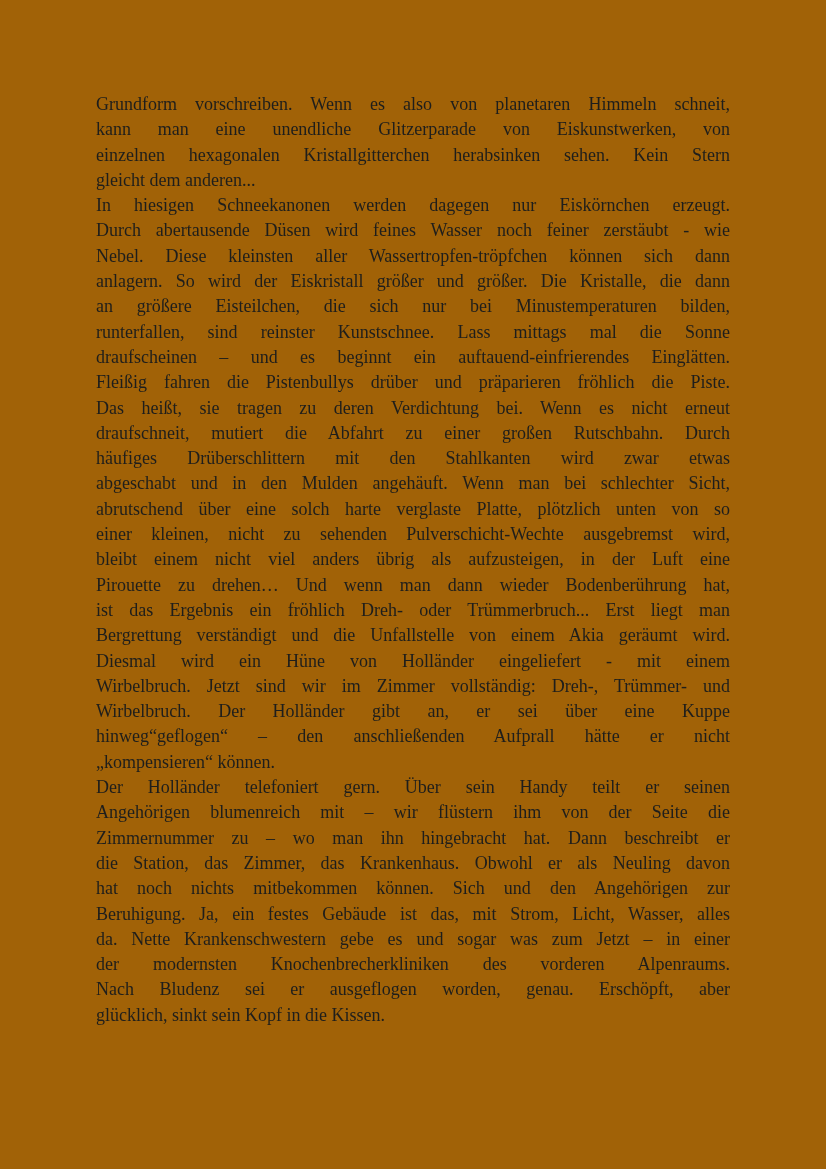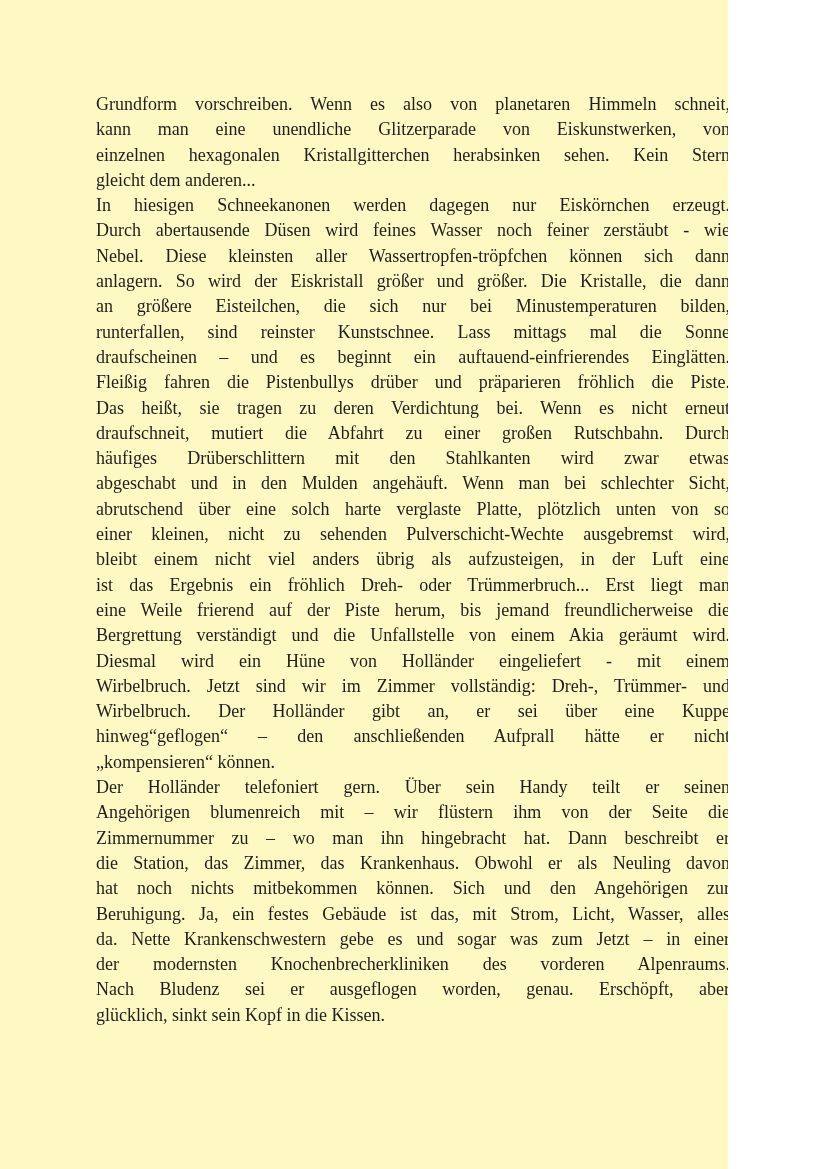--- a/index.html
+++ b/index.html
@@ -2,23 +2,23 @@
 <html lang="de"><head>
 <meta charset="utf-8">
 <style>
   html, body {
     margin: 0;
     padding: 0;
     background: #ffffff;
   }
   .page {
     position: relative;
-    width: 728px;
+    width: 826px;
     height: 1169px;
-    background: #fef9c3;
+    background: #a16207;
     overflow: hidden;
   }
   .text-block {
     position: absolute;
     left: 96px;
     top: 92px;
     width: 634px;
     font-family: "Liberation Serif", "DejaVu Serif", serif;
     font-size: 18px;
     line-height: 25.3px;
@@ -58,22 +58,22 @@
         <div class="line">runterfallen, sind reinster Kunstschnee. Lass mittags mal die Sonne</div>
         <div class="line">draufscheinen – und es beginnt ein auftauend-einfrierendes Einglätten.</div>
         <div class="line">Fleißig fahren die Pistenbullys drüber und präparieren fröhlich die Piste.</div>
         <div class="line">Das heißt, sie tragen zu deren Verdichtung bei. Wenn es nicht erneut</div>
         <div class="line">draufschneit, mutiert die Abfahrt zu einer großen Rutschbahn. Durch</div>
         <div class="line">häufiges Drüberschlittern mit den Stahlkanten wird zwar etwas</div>
         <div class="line">abgeschabt und in den Mulden angehäuft. Wenn man bei schlechter Sicht,</div>
         <div class="line">abrutschend über eine solch harte verglaste Platte, plötzlich unten von so</div>
         <div class="line">einer kleinen, nicht zu sehenden Pulverschicht-Wechte ausgebremst wird,</div>
         <div class="line">bleibt einem nicht viel anders übrig als aufzusteigen, in der Luft eine</div>
+        <div class="line">Pirouette zu drehen… Und wenn man dann wieder Bodenberührung hat,</div>
         <div class="line">ist das Ergebnis ein fröhlich Dreh- oder Trümmerbruch... Erst liegt man</div>
-        <div class="line">eine Weile frierend auf der Piste herum, bis jemand freundlicherweise die</div>
         <div class="line">Bergrettung verständigt und die Unfallstelle von einem Akia geräumt wird.</div>
         <div class="line">Diesmal wird ein Hüne von Holländer eingeliefert - mit einem</div>
         <div class="line">Wirbelbruch. Jetzt sind wir im Zimmer vollständig: Dreh-, Trümmer- und</div>
         <div class="line">Wirbelbruch. Der Holländer gibt an, er sei über eine Kuppe</div>
         <div class="line">hinweg“geflogen“ – den anschließenden Aufprall hätte er nicht</div>
         <div class="line para-end">„kompensieren“ können.</div>
       </div>
       <div class="paragraph">
         <div class="line">Der Holländer telefoniert gern. Über sein Handy teilt er seinen</div>
         <div class="line">Angehörigen blumenreich mit – wir flüstern ihm von der Seite die</div>

